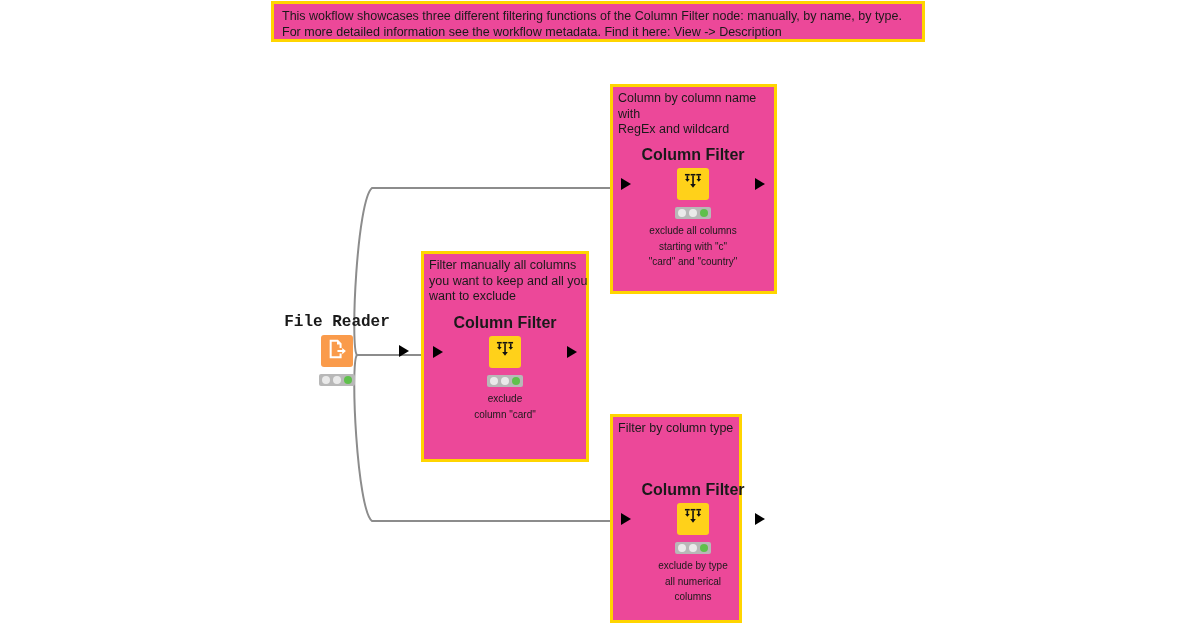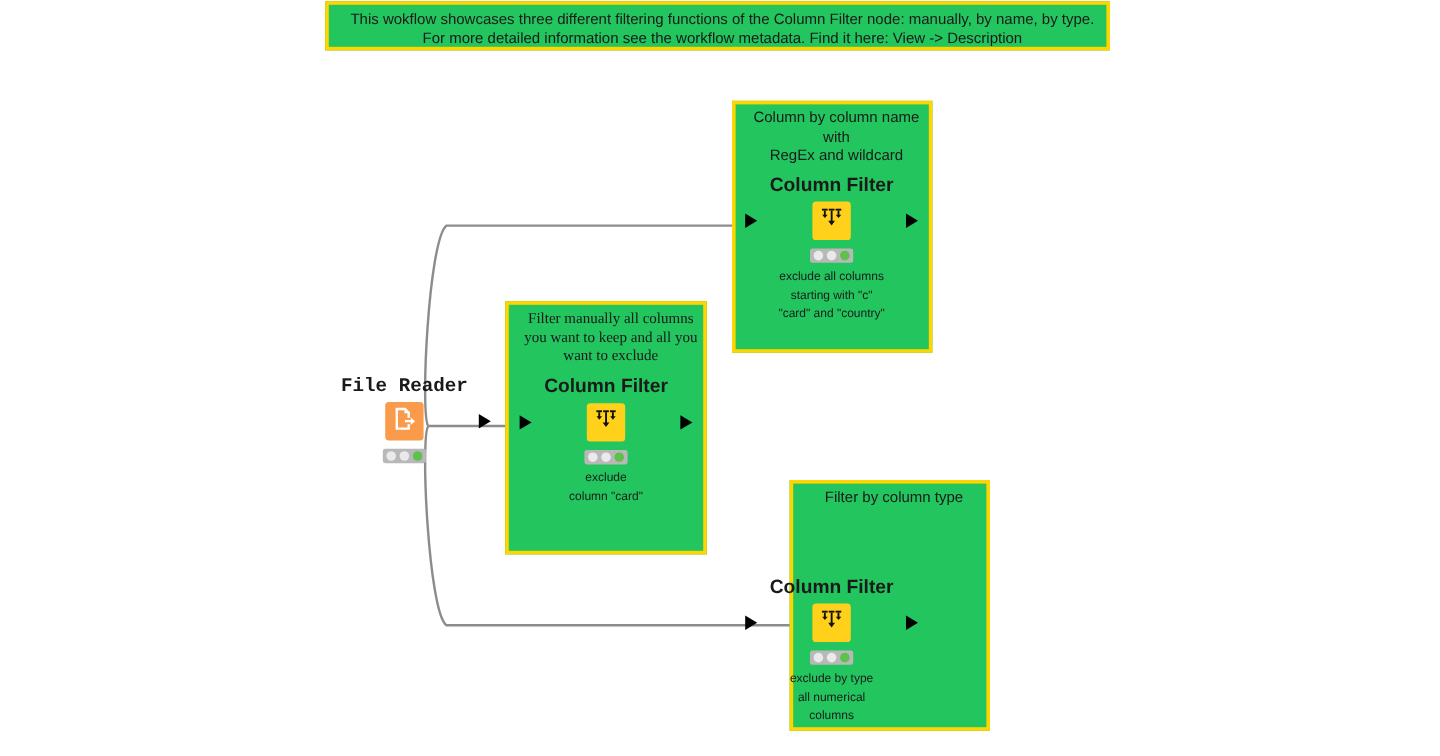--- a/index.html
+++ b/index.html
@@ -30,23 +30,22 @@
     width: 1200px;
     height: 630px;
     pointer-events: none;
   }
 
   
   .annotation {
     position: absolute;
     box-sizing: border-box;
     border: 3px solid #ffd500;
-    background: #22c55e;
+    background: #ec4899;
     z-index: 2;
-    text-align: center;
   }
   .annotation-text {
     position: absolute;
     color: #1a1a1a;
     font-size: 12.5px;
     line-height: 15.5px;
     white-space: pre-line;
   }
 
   #ann-header {
@@ -76,29 +75,27 @@
   #ann-manual {
     left: 421px;
     top: 251px;
     width: 168px;
     height: 211px;
   }
   #ann-manual .annotation-text {
     left: 5px;
     top: 4px;
     width: 160px;
-    font-family: Liberation Serif, serif;
   }
 
   #ann-bytype {
     left: 610px;
-    top: 400px;
-    width: 167px;
+    top: 414px;
+    width: 132px;
     height: 209px;
-    margin-left: 48px;
   }
   #ann-bytype .annotation-text {
     left: 5px;
     top: 4px;
     width: 158px;
   }
 
   
   .node {
     position: absolute;

